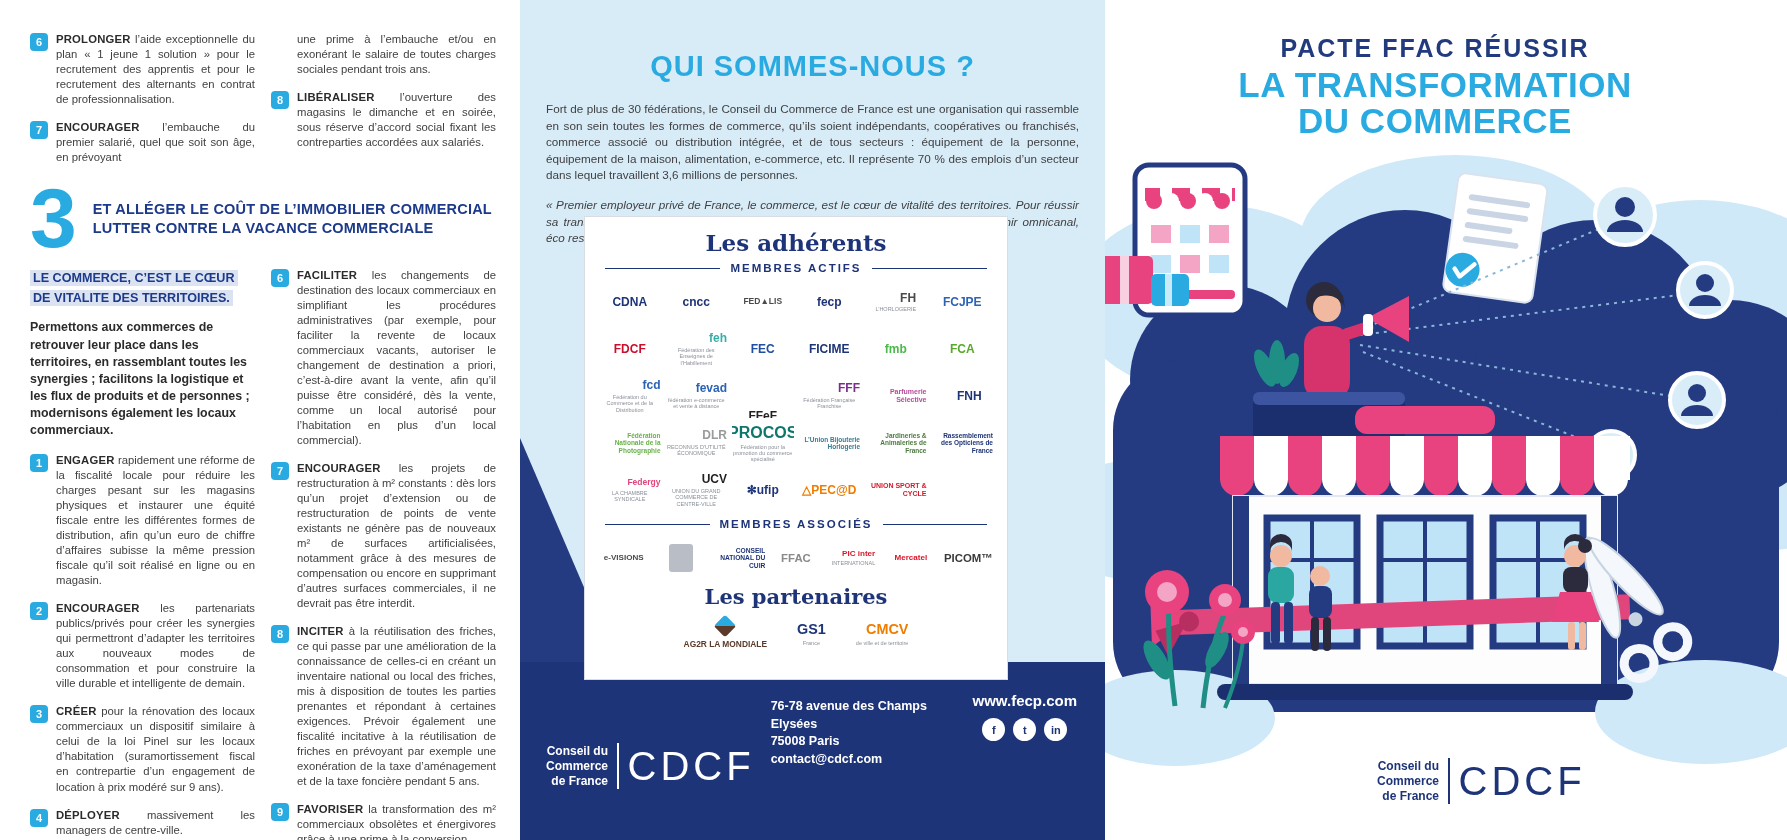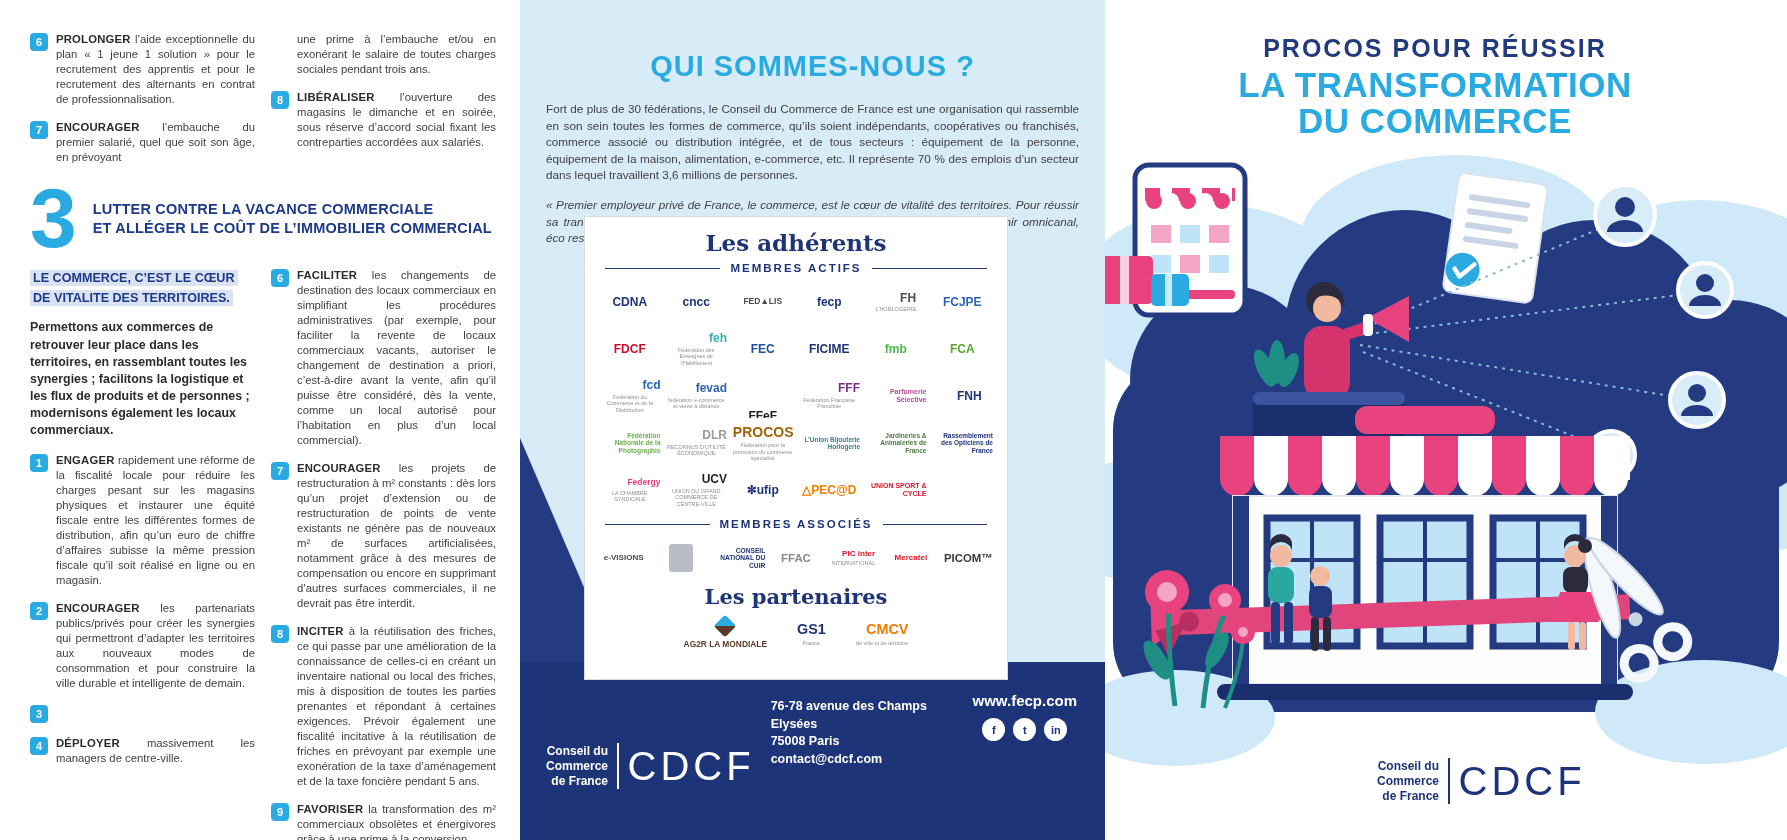--- a/index.html
+++ b/index.html
@@ -101,39 +101,40 @@
           <div class="item">
             <span class="badge">8</span>
             <p><b>LIBÉRALISER</b> <span>l’ouverture des magasins le dimanche et en soirée, sous réserve d’accord social fixant les contreparties accordées aux salariés.</span></p>
           </div>
         </div>
       </div>
 
       <div class="sec3">
         <div class="sec3-num">3</div>
         <div class="sec3-title">
+          <div>ET ALLÉGER LE COÛT DE L’IMMOBILIER COMMERCIAL</div>
           <div>LUTTER CONTRE LA VACANCE COMMERCIALE</div>
-          <div>ET ALLÉGER LE COÛT DE L’IMMOBILIER COMMERCIAL</div>
         </div>
       </div>
 
       <div class="twocol">
         <div class="col">
           <div class="hl-wrap"><span class="hl">LE COMMERCE, C’EST LE CŒUR DE VITALITE DES TERRITOIRES.</span></div>
           <p class="intro">Permettons aux commerces de retrouver leur place dans les territoires, en rassemblant toutes les synergies ; facilitons la logistique et les flux de produits et de personnes ; modernisons également les locaux commerciaux.</p>
           <div class="item">
             <span class="badge">1</span>
             <p><b>ENGAGER</b> <span>rapidement une réforme de la fiscalité locale pour réduire les charges pesant sur les magasins physiques et instaurer une équité fiscale entre les différentes formes de distribution, afin qu’un euro de chiffre d’affaires subisse la même pression fiscale qu’il soit réalisé en ligne ou en magasin.</span></p>
           </div>
           <div class="item">
             <span class="badge">2</span>
             <p><b>ENCOURAGER</b> <span>les partenariats publics/privés pour créer les synergies qui permettront d’adapter les territoires aux nouveaux modes de consommation et pour construire la ville durable et intelligente de demain.</span></p>
           </div>
           <div class="item">
             <span class="badge">3</span>
+            <p><b>CRÉER</b> <span>pour la rénovation des locaux commerciaux un dispositif similaire à celui de la loi Pinel sur les locaux d’habitation (suramortissement fiscal en contrepartie d’un engagement de location à prix modéré sur 9 ans).</span></p>
           </div>
           <div class="item">
             <span class="badge">4</span>
             <p><b>DÉPLOYER</b> <span>massivement les managers de centre-ville.</span></p>
           </div>
 
         </div>
         <div class="col">
           <div class="item">
             <span class="badge">6</span>
@@ -272,21 +273,21 @@
             </div>
           </div>
           <div class="logo-cell">
             <div>
               <div class="logo-label" style="color: rgb(155, 155, 155); font-size: 12px;">DLR</div>
               <div class="logo-sub">RECONNUS D’UTILITÉ ÉCONOMIQUE</div>
             </div>
           </div>
           <div class="logo-cell">
             <div>
-              <div class="logo-label" style="color: #a16207; font-size: 14px;">PROCOS</div>
+              <div class="logo-label" style="color: #0f766e; font-size: 16px;">PROCOS</div>
               <div class="logo-sub">Fédération pour la promotion du commerce spécialisé</div>
             </div>
           </div>
           <div class="logo-cell">
             <div>
               <div class="logo-label" style="color: rgb(58, 122, 140); font-size: 6.5px;">L’Union Bijouterie Horlogerie</div>
             </div>
           </div>
           <div class="logo-cell">
             <div>
@@ -609,21 +610,21 @@
         <circle cx="62" cy="592" r="22" fill="#e8437f"></circle>
           <circle cx="62" cy="592" r="10" fill="#f4a4c4"></circle>
         <circle cx="120" cy="600" r="16" fill="#e8437f"></circle>
           <circle cx="120" cy="600" r="7" fill="#f4a4c4"></circle>
         <circle cx="138" cy="632" r="12" fill="#e8437f"></circle>
           <circle cx="138" cy="632" r="5" fill="#f4a4c4"></circle>
       </g>
     </svg>
 
     <div class="rp-title">
-      <div class="rp-t1">PROCOS POUR RÉUSSIR</div>
+      <div class="rp-t1">PACTE FFAC RÉUSSIR</div>
       <div class="rp-t2">LA TRANSFORMATION</div>
       <div class="rp-t3">DU COMMERCE</div>
     </div>
 
     <div class="cdcf-logo rp-logo">
       <div class="cdcf-small">
         <div>Conseil du</div>
           <div>Commerce</div>
           <div>de France</div>
       </div>

